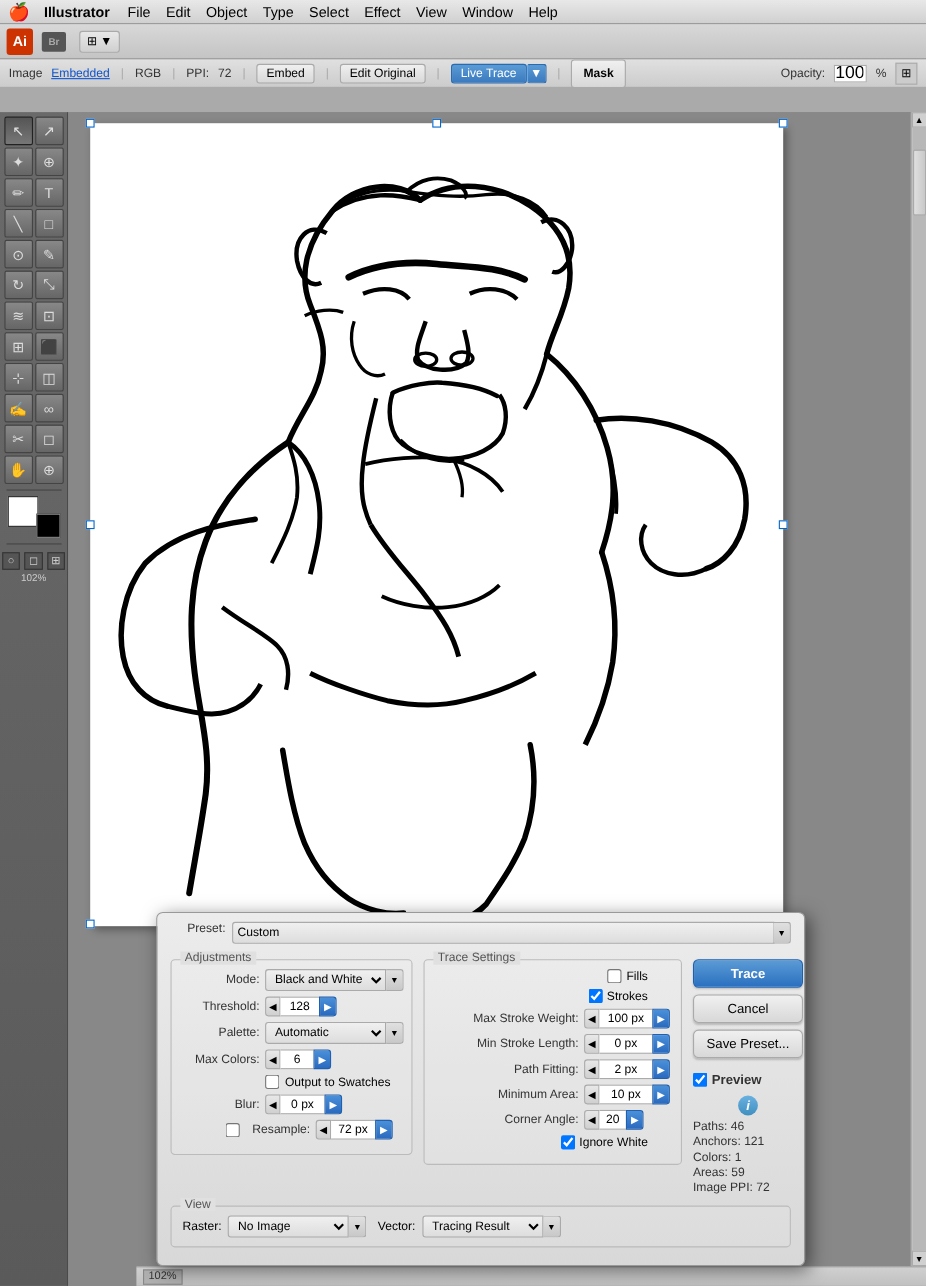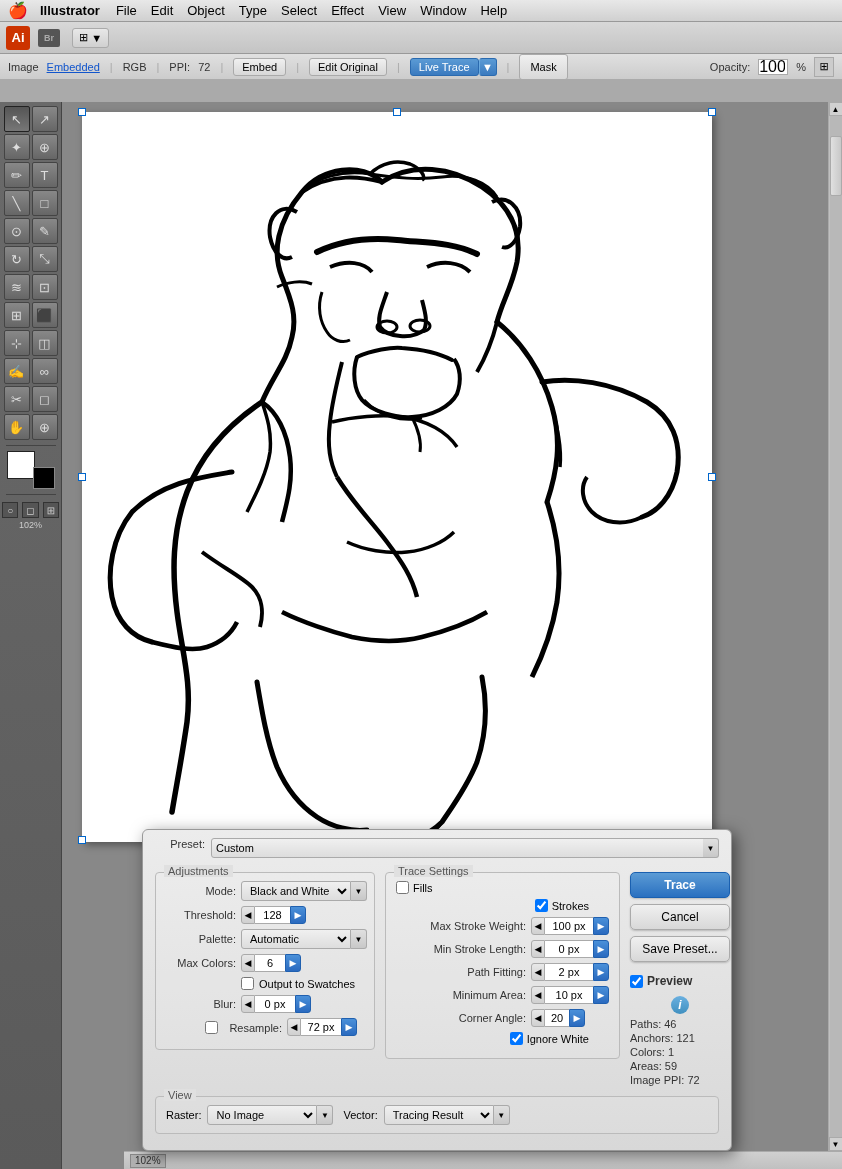--- a/index.html
+++ b/index.html
@@ -118,21 +118,21 @@
       color: white;
       display: flex; align-items: center; justify-content: center;
     }
     .ctrl-mask-btn {
       height: 26px;
       background: linear-gradient(to bottom, #f0f0f0, #d8d8d8);
       border: 1px solid #aaa;
       border-radius: 3px;
       padding: 0 10px;
       cursor: pointer;
-      display: flex; align-items: center;
+      display: flex; align-items: center; font-weight: bold;
     }
     .ctrl-opacity-field {
       width: 30px; height: 16px;
       border: 1px solid #aaa;
       background: white;
       text-align: right;
       font-size: 16px;
       padding-right: 2px;
     }
 
@@ -949,38 +949,38 @@
             <div class="field-row">
               <span class="field-label" style="width:70px;">Blur:</span>
               <div class="field-input-wrap">
                 <div class="stepper-btn left">◀</div>
                 <input class="field-input" type="text" style="width: 40px;" value="0 px">
                 <div class="arrow-btn">▶</div>
               </div>
             </div>
 
             <div class="field-row">
-              <div style="display:flex; align-items:flex-end;padding-left:39px;">
+              <div style="display:flex; align-items:center;padding-left:39px;">
                 <input type="checkbox" style="margin-right: 4px;">
                 <span class="field-label" style="width:60px;">Resample:</span>
               </div>
               <div class="field-input-wrap">
                 <div class="stepper-btn left">◀</div>
                 <input class="field-input" type="text" style="width: 40px;" value="72 px">
                 <div class="arrow-btn">▶</div>
               </div>
             </div>
           </div>
         </div>
 
         <div id="right-panel">
           <div class="trace-group">
             <span class="trace-group-title">Trace Settings</span>
 
-            <div class="check-field-row" style="margin-right:20px;">
+            <div class="check-field-row" style="justify-content:flex-end; margin-right:20px;">
               <input type="checkbox" style="">
               <span>Fills</span>
             </div>
 
             <div class="check-field-row" style="justify-content:flex-end; margin-right:20px;">
               <input type="checkbox" checked="" style="">
               <span>Strokes</span>
             </div>
 
             <div class="field-row">

